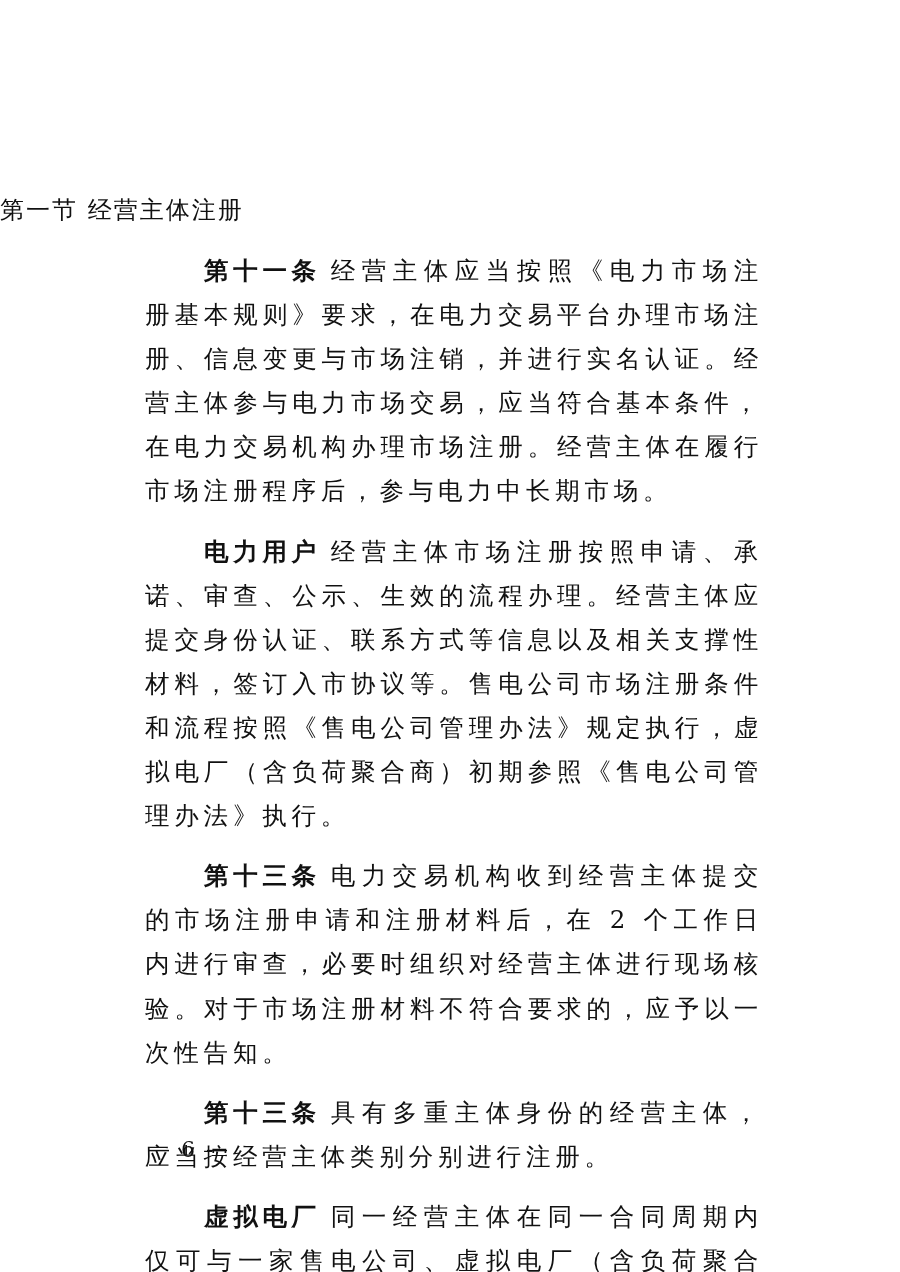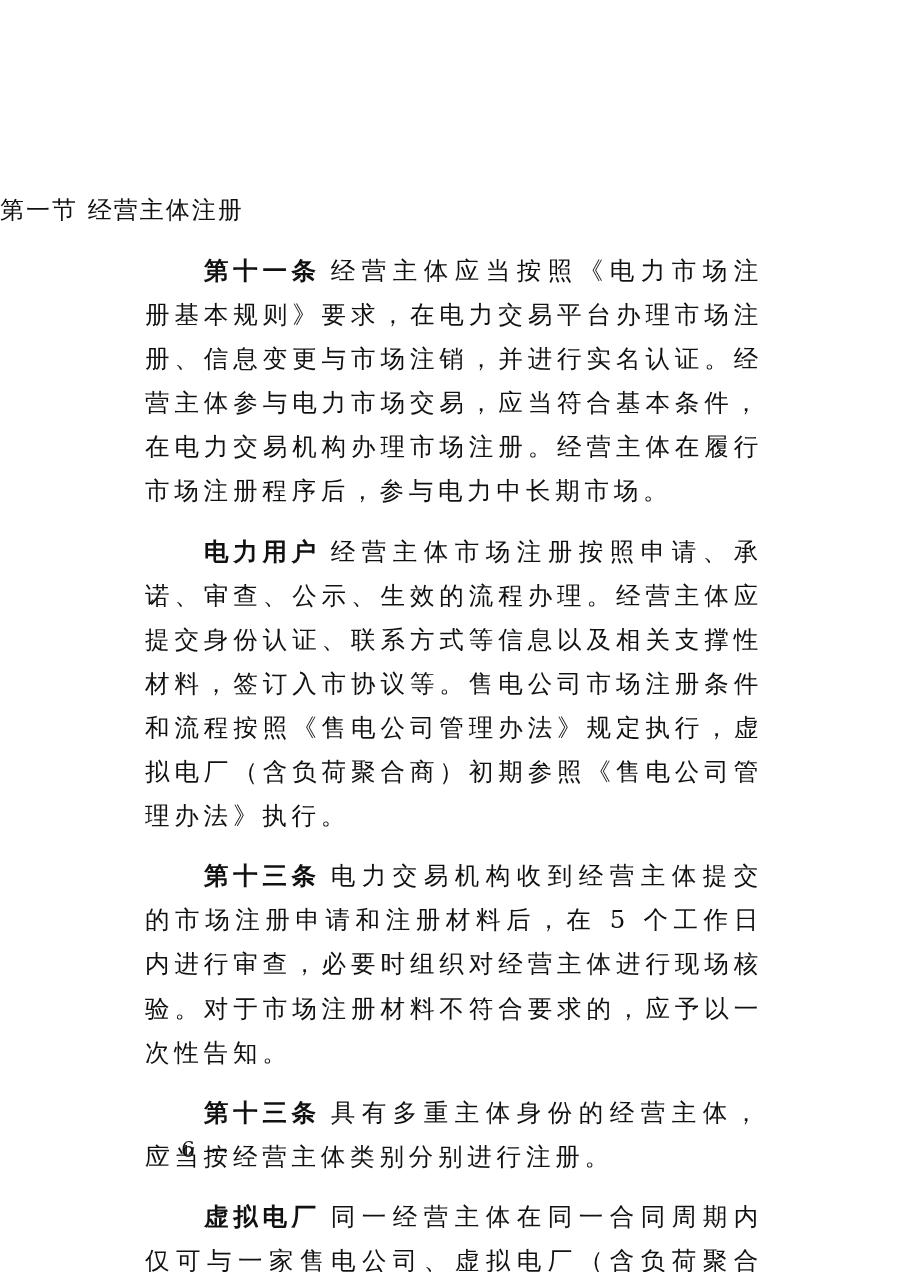--- a/index.html
+++ b/index.html
@@ -31,19 +31,19 @@
   </style>
 </head>
 <body>
 
 <div class="page">
   <div class="section-title">第一节 经营主体注册</div>
 
   <div class="body-text">
     <p class="article"><span class="article-num">第十一条</span><span>经营主体应当按照《电力市场注册基本规则》要求，在电力交易平台办理市场注册、信息变更与市场注销，并进行实名认证。经营主体参与电力市场交易，应当符合基本条件，在电力交易机构办理市场注册。经营主体在履行市场注册程序后，参与电力中长期市场。</span></p>
     <p class="article"><span class="article-num">电力用户</span><span>经营主体市场注册按照申请、承诺、审查、公示、生效的流程办理。经营主体应提交身份认证、联系方式等信息以及相关支撑性材料，签订入市协议等。售电公司市场注册条件和流程按照《售电公司管理办法》规定执行，虚拟电厂（含负荷聚合商）初期参照《售电公司管理办法》执行。</span></p>
-    <p class="article"><span class="article-num">第十三条</span><span>电力交易机构收到经营主体提交的市场注册申请和注册材料后，在 5 个工作日内进行审查，必要时组织对经营主体进行现场核验。对于市场注册材料不符合要求的，应予以一次性告知。</span></p>
+    <p class="article"><span class="article-num">第十三条</span><span>电力交易机构收到经营主体提交的市场注册申请和注册材料后，在 2 个工作日内进行审查，必要时组织对经营主体进行现场核验。对于市场注册材料不符合要求的，应予以一次性告知。</span></p>
     <p class="article"><span class="article-num">第十三条</span><span>具有多重主体身份的经营主体，应当按经营主体类别分别进行注册。</span></p>
     <p class="article"><span class="article-num">虚拟电厂</span><span>同一经营主体在同一合同周期内仅可与一家售电公司、虚拟电厂（含负荷聚合商）确立服务关系。</span></p>
   </div>
 
   <div class="page-number">— 6 —</div>
 </div>
 
 </body></html>

